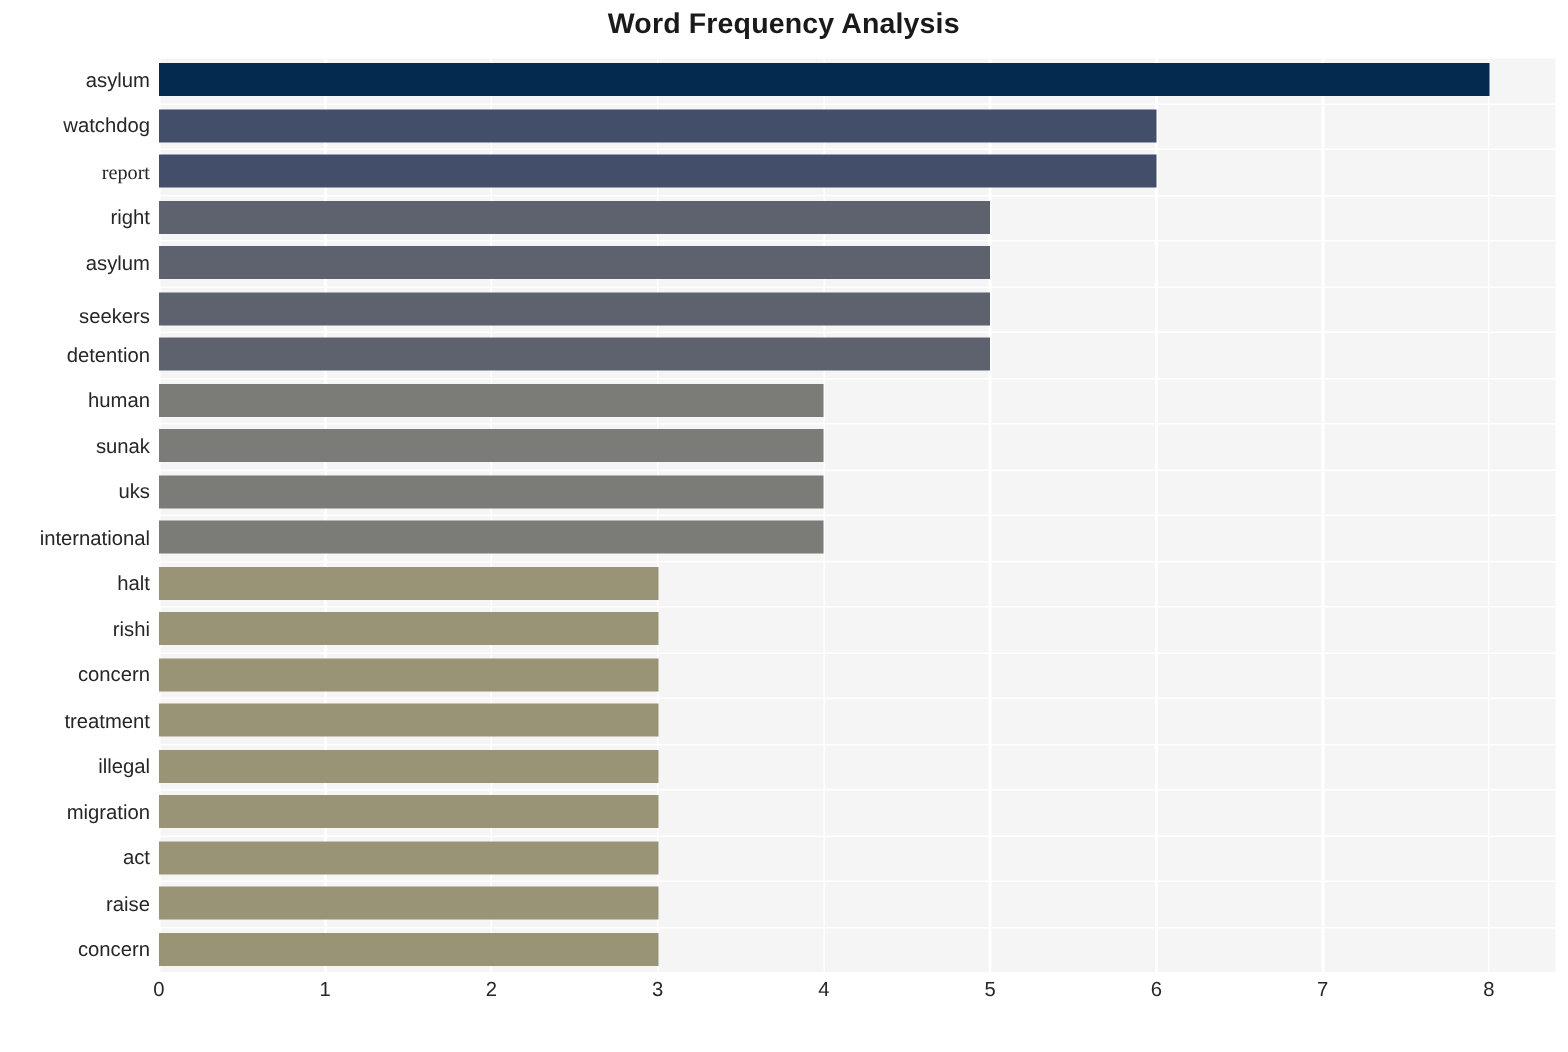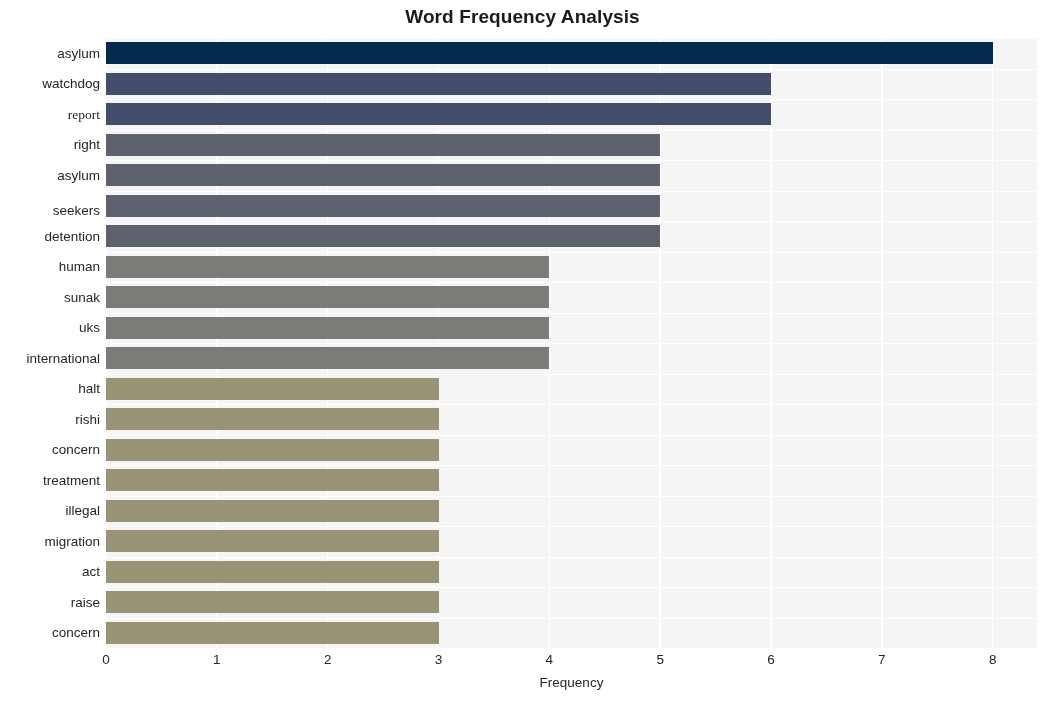--- a/index.html
+++ b/index.html
@@ -188,15 +188,14 @@
       <div class="xtick-label" style="left: 216.833px;">1</div>
       <div class="xtick-label" style="left: 327.667px;">2</div>
       <div class="xtick-label" style="left: 438.5px;">3</div>
       <div class="xtick-label" style="left: 549.333px;">4</div>
       <div class="xtick-label" style="left: 660.167px;">5</div>
       <div class="xtick-label" style="left: 771px;">6</div>
       <div class="xtick-label" style="left: 881.833px;">7</div>
       <div class="xtick-label" style="left: 992.667px;">8</div>
     </div>
 
-  <div id="xaxis-title">Frequency</div>
 
 </div>
 
 </body></html>

